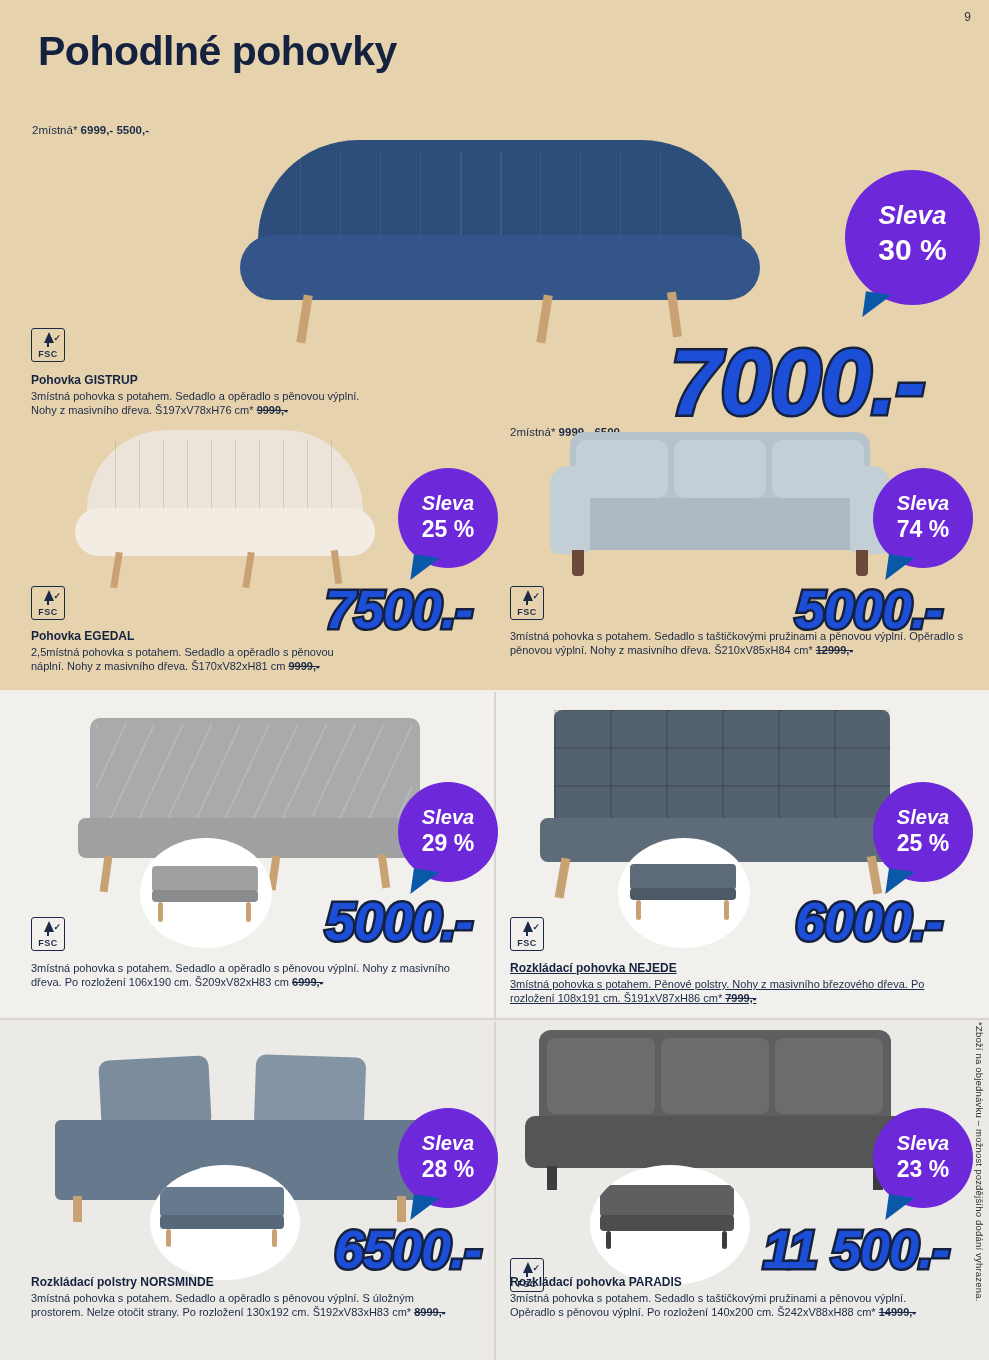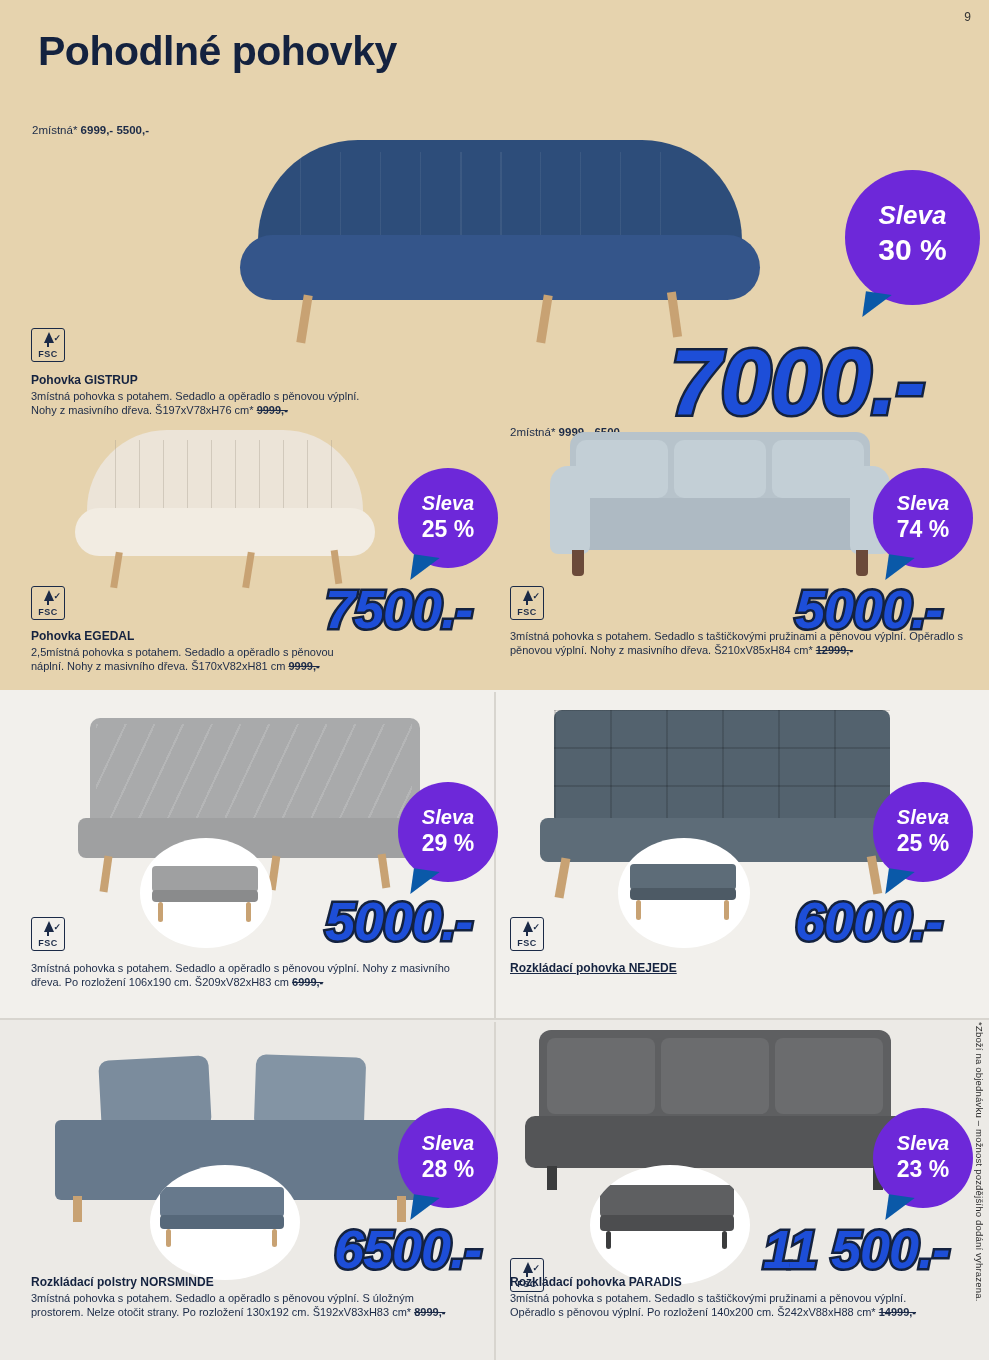--- a/index.html
+++ b/index.html
@@ -379,20 +379,24 @@
 </div>
 
 <div class="fsc" style="left:510px; top:917px;">
   <div class="tree"></div>
   <div class="checkmark">✓</div>
   <div class="lbl">FSC</div>
 </div>
 
 <div class="prod" style="left:510px; top:961px; width:440px;text-decoration:underline;">
   <div class="title">Rozkládací pohovka NEJEDE</div>
+  <div class="desc">
+    <span>3místná pohovka s potahem. Pěnové polstry. Nohy z masivního březového dřeva. Po rozložení 108x191 cm. Š191xV87xH86 cm*</span>
+    <span class="old">7999,-</span>
+  </div>
 </div>
 
 <div class="bubble" style="left:873px; top:782px; width:100px; height:100px;">
   <div class="tail"></div>
   <div class="sl" style="font-size:20px; margin-top:24px;">Sleva</div>
   <div class="pc" style="font-size:23px; margin-top:1px;">25 %</div>
 </div>
 
 <div class="bigprice" style="left:795px; top:890px; font-size:54px;">6000.-</div>
 

